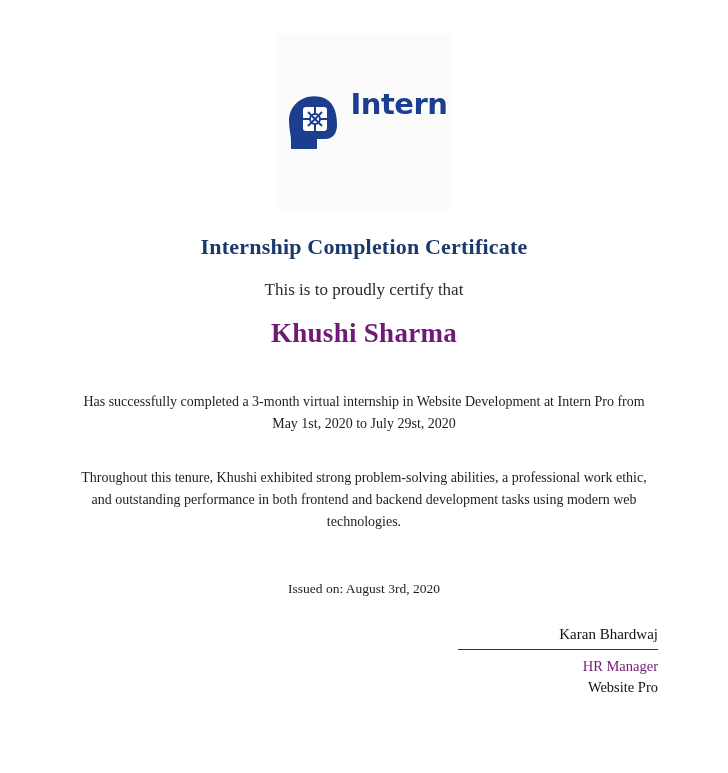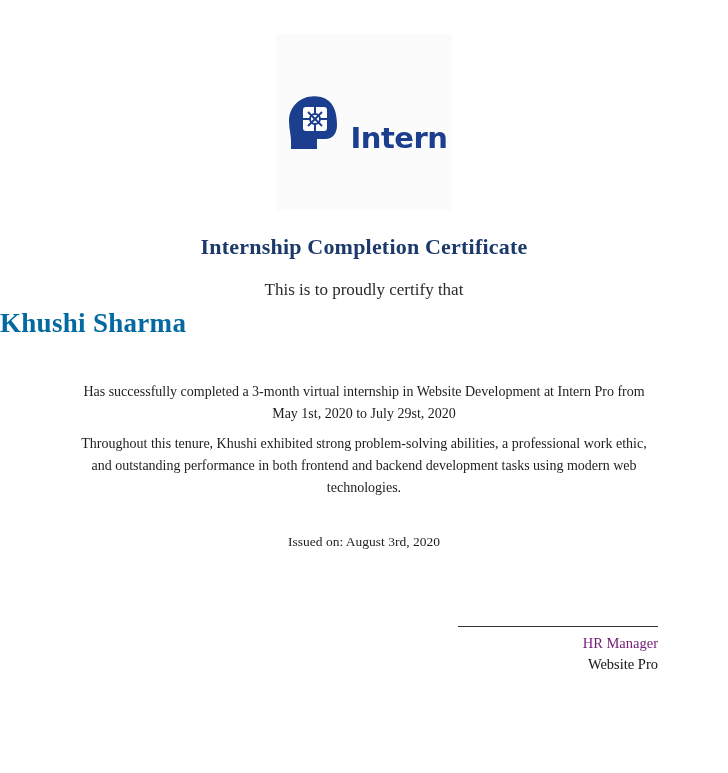--- a/index.html
+++ b/index.html
@@ -25,21 +25,21 @@
     width: 176px;
     height: 176px;
     margin: 34px auto 0 auto;
     background: #fbfbfb;
     display: flex;
     align-items: center;
     justify-content: center;
   }
   .logo-inner {
     display: flex;
-    align-items: flex-end;
+    align-items: flex-start;
     gap: 8px;
   }
   .logo-head {
     width: 62px;
     height: 62px;
     flex: 0 0 auto;
   }
   .logo-text {
     font-family: "DejaVu Sans", sans-serif;
     font-weight: bold;
@@ -59,41 +59,42 @@
     letter-spacing: 0.2px;
     margin-top: 24px;
   }
   .subtitle {
     text-align: center;
     font-size: 17px;
     color: #2a2a2a;
     margin-top: 20px;
   }
   .recipient {
+    text-align: center;
     font-weight: bold;
     font-size: 27px;
-    color: #0369a1;
-    margin-top: 8px;
+    color: #701a75;
+    margin-top: 18px;
     letter-spacing: 0.3px;
   }
   .body-block {
     width: 570px;
     margin: 42px auto 0 auto;
     text-align: center;
     font-size: 14px;
     line-height: 1.55;
     color: #1d1d1d;
   }
   .body-block.second {
-    margin-top: 9px;
+    margin-top: 33px;
   }
   .issued {
     text-align: center;
     font-size: 13.5px;
-    margin-top: 36px;
+    margin-top: 49px;
     color: #1d1d1d;
   }
 
   .sign-block {
     position: absolute;
     right: 70px;
     top: 592px;
     width: 200px;
     text-align: right;
   }
@@ -150,18 +151,19 @@
 
   <div class="recipient">Khushi Sharma</div>
 
   <div class="body-block">Has successfully completed a 3-month virtual internship in Website Development at Intern Pro from May 1st, 2020 to July 29st, 2020</div>
 
   <div class="body-block second">Throughout this tenure, Khushi exhibited strong problem-solving abilities, a professional work ethic, and outstanding performance in both frontend and backend development tasks using modern web technologies.</div>
 
   <div class="issued">Issued on: August 3rd, 2020</div>
 
   <div class="sign-block">
+    <div class="sign-name">Karan Bhardwaj</div>
     <div class="sign-rule"></div>
     <div class="sign-role">HR Manager</div>
     <div class="sign-org">Website Pro</div>
   </div>
 
 </div>
 
 </body></html>

